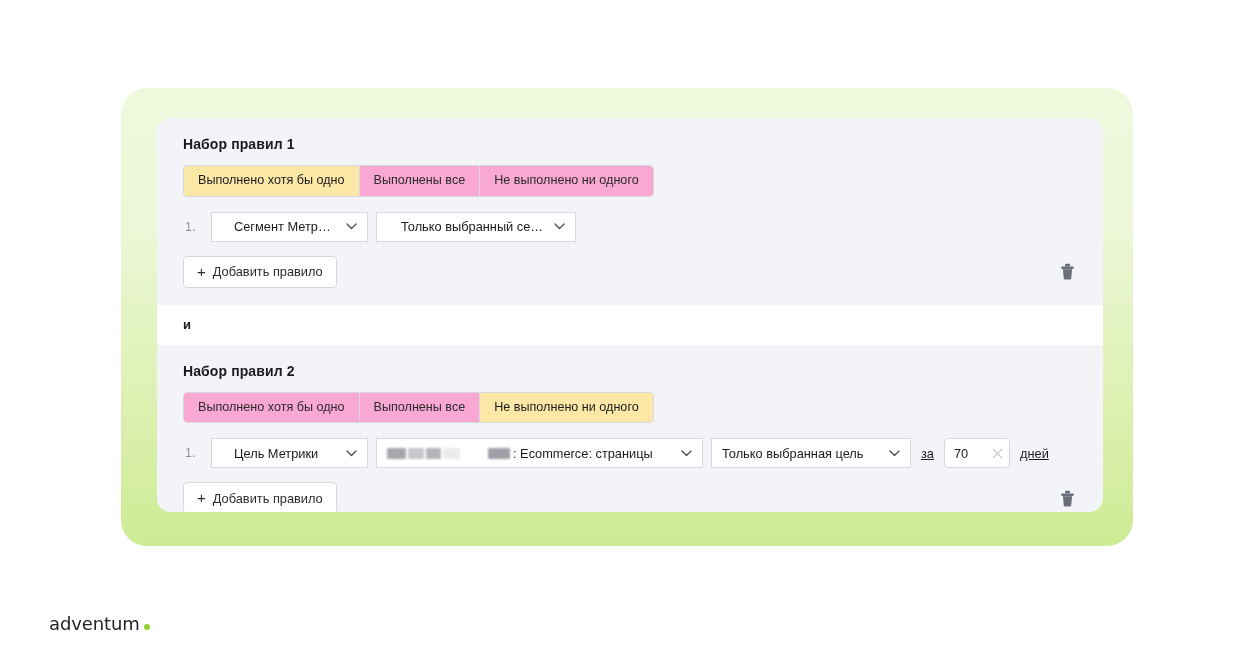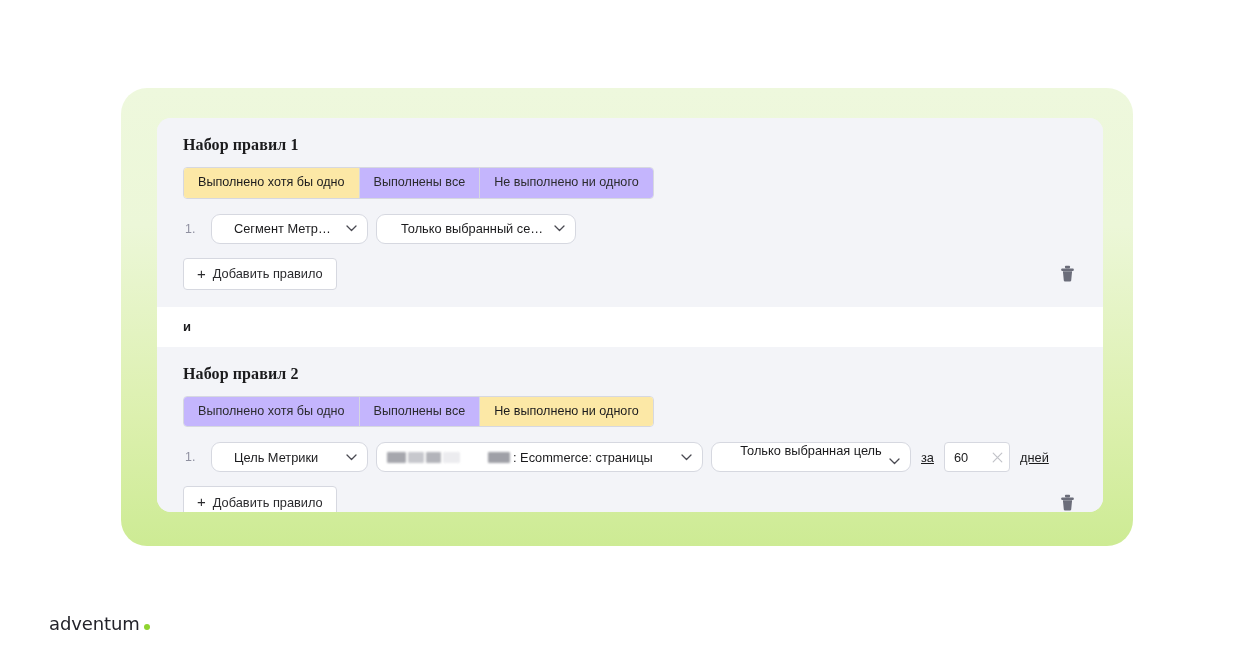--- a/index.html
+++ b/index.html
@@ -47,41 +47,40 @@
   .ruleset {
     background: #f3f4f8;
     padding: 18px 0 0 0;
   }
 
   .ruleset-inner {
     padding: 0 26px;
   }
 
   .ruleset-title {
-    font-size: 16px;
+    font-size: 14px;
     font-weight: bold;
     color: #1b1b1d;
     letter-spacing: .1px;
     margin: 0 0 13px 0;
-    font-family: Liberation Serif, serif;
   }
 
   
   .seg {
     display: inline-flex;
     border: 1px solid #d6d8e0;
     border-radius: 4px;
     overflow: hidden;
     background: #ffffff;
   }
   .seg-item {
     font-size: 12.6px;
     color: #2b2b2e;
     padding: 8px 14px 9px 14px;
-    background: #c4b5fd;
+    background: #f9a8d4;
     border-right: 1px solid #d6d8e0;
     white-space: nowrap;
     cursor: pointer;
     line-height: 1;
   }
   .seg-item:last-child { border-right: none; }
   .seg-item.active {
     background: #fce8a6;
     color: #1b1b1d;
   }
@@ -100,21 +99,21 @@
     flex: 0 0 auto;
     padding-left: 2px;
   }
 
   .field {
     position: relative;
     display: flex;
     align-items: center;
     background: #ffffff;
     border: 1px solid #d6d8e0;
-    border-radius: 9px;
+    border-radius: 0;
     height: 30px;
     box-sizing: border-box;
     font-size: 12.8px;
     color: #1b1b1d;
     cursor: pointer;
     padding: 0 10px;
     white-space: nowrap;
     overflow: hidden;
   }
   .field .caret {
@@ -127,21 +126,21 @@
   .field-text {
     overflow: hidden;
     text-overflow: ellipsis;
     white-space: nowrap;
   }
 
   .f-type      { width: 157px; }
   .f-type .field-text { padding-left: 12px; }
   .f-counter   { width: 327px; }
   .f-scope     { width: 200px; padding-left: 24px; }
-  .f-scope2    { width: 200px; flex-direction: column; }
+  .f-scope2    { width: 200px; }
 
   
   .redacted {
     display: inline-flex;
     align-items: center;
     gap: 0;
     flex: 0 0 auto;
     margin-right: 3px;
   }
   .rb {
@@ -364,21 +363,21 @@
             <span class="caret">
               <svg width="11" height="7" viewBox="0 0 11 7">
                   <path d="M1 1l4.5 4.5L10 1" fill="none" stroke="#4a4a52" stroke-width="1.3" stroke-linecap="round" stroke-linejoin="round"></path>
                 </svg>
             </span>
           </div>
 
           <span class="lbl-plain">за</span>
 
           <div class="num-field">
-            <span>60</span>
+            <span>70</span>
             <span class="clear">
               <svg width="11" height="11" viewBox="0 0 11 11">
                   <path d="M1.2 1.2l8.6 8.6M9.8 1.2l-8.6 8.6" fill="none" stroke="#c2c3c9" stroke-width="1.2" stroke-linecap="round"></path>
                 </svg>
             </span>
           </div>
 
           <span class="lbl-plain">дней</span>
         </div>
 

